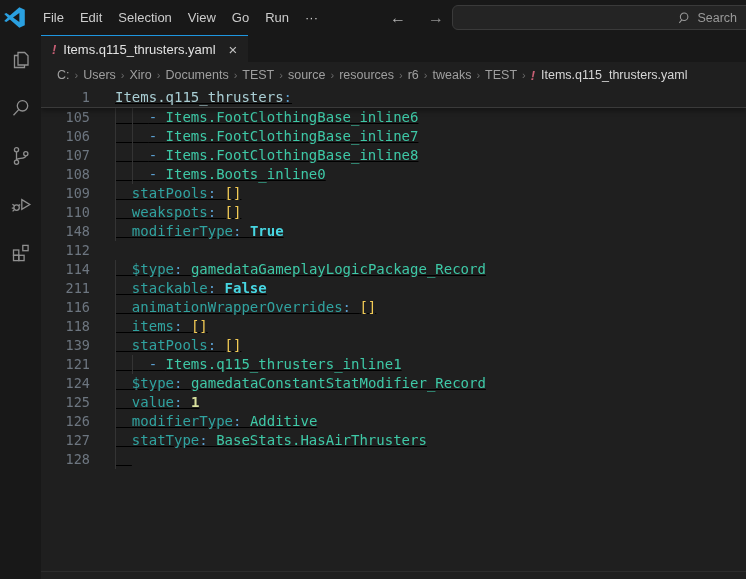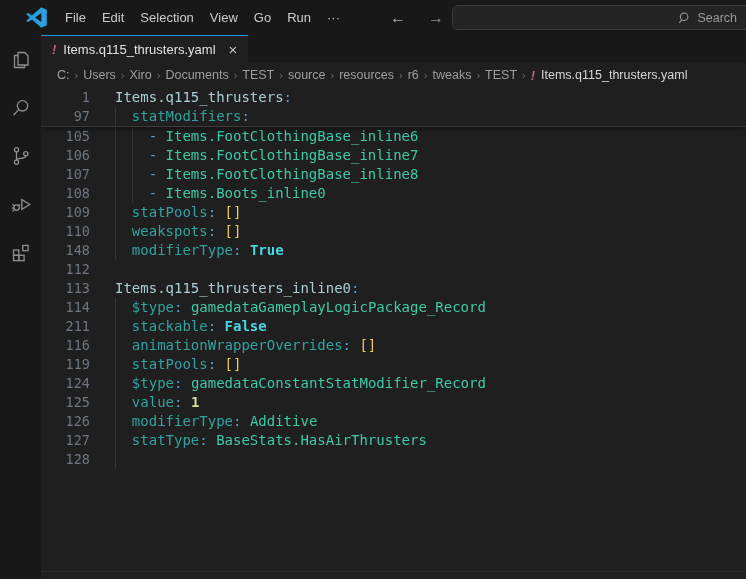--- a/index.html
+++ b/index.html
@@ -6,21 +6,21 @@
   html,body { background:#111; }
   #app {
     position:relative; width:746px; height:579px; overflow:hidden;
     background:var(--pal-editor-bg,#1f1f1f);
     font-family:"Liberation Sans", sans-serif;
     -webkit-font-smoothing:antialiased;
   }
   
   .titlebar {
     position:relative; height:35px; background:var(--pal-titlebar-bg,#181818);
-    display:flex; align-items:center; padding-left:26px; overflow:hidden;
+    display:flex; align-items:center; padding-left:4px; overflow:hidden;
   }
   .logo { width:21px; height:21px; margin-right:10px; display:flex; align-items:center; }
   .menus { display:flex; align-items:center; }
   .menu-item {
     color:var(--pal-menu-fg,#cccccc); font-size:13px; padding:3px 8px; border-radius:5px;
     cursor:default; white-space:nowrap;
   }
   .navarrows { position:absolute; left:390px; top:0; height:35px; display:flex; align-items:center; gap:22px; }
   .arrow { color:#b0b0b0; font-size:16px; line-height:1; }
   .arrow.dim { color:#8f8f8f; }
@@ -62,21 +62,21 @@
     flex:1; position:relative; overflow:hidden;
     font-family:"DejaVu Sans Mono", monospace; font-size:14px; line-height:19px;
   }
   .editor::after { content:""; position:absolute; left:0; right:0; bottom:7px; height:1px; background:#2c2c2c; }
   .sticky { border-bottom:1px solid #3a3a3a; box-shadow:0 3px 5px rgba(0,0,0,.35); position:relative; z-index:2; background:var(--pal-editor-bg,#1f1f1f); }
   .code-line { display:flex; height:19px; }
   .gutter {
     width:49px; flex:none; text-align:right; color:var(--pal-line-number,#6d7680);
     font-size:13.5px; user-select:none;
   }
-  .code-text { position:relative; white-space:pre; padding-left:25px; flex:1; }
+  .code-text { position:relative; white-space:pre; padding-left:25px; flex:1;text-decoration:underline; }
   .guide { position:absolute; top:0; bottom:0; width:1px; background:var(--pal-guide,#343434); }
   .tok-kt { color:var(--pal-tok-keytop,#a9ced4); }
   .tok-k  { color:var(--pal-tok-key,#30a3a0); }
   .tok-v  { color:var(--pal-tok-val,#3ec9a7); }
   .tok-b  { color:var(--pal-tok-bool,#47d6e2); font-weight:700; }
   .tok-n  { color:var(--pal-tok-num,#d8df9d); font-weight:700; }
   .tok-br { color:var(--pal-tok-br,#f2cb55); }
   .tok-p  { color:var(--pal-tok-pun,#5b9fd0); }
 </style>
 </head>
@@ -189,24 +189,20 @@
         <span class="mod">!</span>
         <span class="bc-file">Items.q115_thrusters.yaml</span>
       </div>
 
       <div class="editor">
         <div class="sticky" id="sticky">
             <div class="code-line">
               <span class="gutter">1</span>
               <span class="code-text"><span class="tok-kt">Items.q115_thrusters</span><span class="tok-p">:</span></span>
             </div>
-            <div class="code-line">
-              <span class="gutter">97</span>
-              <span class="code-text"><i class="guide" style="left: calc(0ch + 25px);"></i><span class="tok-w">  </span><span class="tok-k">statModifiers</span><span class="tok-p">:</span></span>
-            </div>
           </div>
         <div class="lines" id="lines">
             <div class="code-line">
               <span class="gutter">105</span>
               <span class="code-text"><i class="guide" style="left: calc(0ch + 25px);"></i><i class="guide" style="left: calc(2ch + 25px);"></i><span class="tok-w">    </span><span class="tok-p">- </span><span class="tok-v">Items.FootClothingBase_inline6</span></span>
             </div>
             <div class="code-line">
               <span class="gutter">106</span>
               <span class="code-text"><i class="guide" style="left: calc(0ch + 25px);"></i><i class="guide" style="left: calc(2ch + 25px);"></i><span class="tok-w">    </span><span class="tok-p">- </span><span class="tok-v">Items.FootClothingBase_inline7</span></span>
             </div>
@@ -228,38 +224,42 @@
             </div>
             <div class="code-line">
               <span class="gutter">148</span>
               <span class="code-text"><i class="guide" style="left: calc(0ch + 25px);"></i><span class="tok-w">  </span><span class="tok-k">modifierType</span><span class="tok-p">: </span><span class="tok-b">True</span></span>
             </div>
             <div class="code-line">
               <span class="gutter">112</span>
               <span class="code-text"></span>
             </div>
             <div class="code-line">
-              <span class="gutter">113</span>
-              <span class="code-text"><span class="tok-kt">Items.q115_thrusters_inline0</span><span class="tok-p">:</span></span>
-            </div>
-            <div class="code-line">
               <span class="gutter">114</span>
               <span class="code-text"><i class="guide" style="left: calc(0ch + 25px);"></i><span class="tok-w">  </span><span class="tok-k">$type</span><span class="tok-p">: </span><span class="tok-v">gamedataGameplayLogicPackage_Record</span></span>
             </div>
             <div class="code-line">
               <span class="gutter">211</span>
               <span class="code-text"><i class="guide" style="left: calc(0ch + 25px);"></i><span class="tok-w">  </span><span class="tok-k">stackable</span><span class="tok-p">: </span><span class="tok-b">False</span></span>
             </div>
             <div class="code-line">
               <span class="gutter">116</span>
               <span class="code-text"><i class="guide" style="left: calc(0ch + 25px);"></i><span class="tok-w">  </span><span class="tok-k">animationWrapperOverrides</span><span class="tok-p">: </span><span class="tok-br">[]</span></span>
             </div>
             <div class="code-line">
-              <span class="gutter">119</span>
+              <span class="gutter">118</span>
+              <span class="code-text"><i class="guide" style="left: calc(0ch + 25px);"></i><span class="tok-w">  </span><span class="tok-k">items</span><span class="tok-p">: </span><span class="tok-br">[]</span></span>
+            </div>
+            <div class="code-line">
+              <span class="gutter">139</span>
               <span class="code-text"><i class="guide" style="left: calc(0ch + 25px);"></i><span class="tok-w">  </span><span class="tok-k">statPools</span><span class="tok-p">: </span><span class="tok-br">[]</span></span>
+            </div>
+            <div class="code-line">
+              <span class="gutter">121</span>
+              <span class="code-text"><i class="guide" style="left: calc(0ch + 25px);"></i><i class="guide" style="left: calc(2ch + 25px);"></i><span class="tok-w">    </span><span class="tok-p">- </span><span class="tok-v">Items.q115_thrusters_inline1</span></span>
             </div>
             <div class="code-line">
               <span class="gutter">124</span>
               <span class="code-text"><i class="guide" style="left: calc(0ch + 25px);"></i><span class="tok-w">  </span><span class="tok-k">$type</span><span class="tok-p">: </span><span class="tok-v">gamedataConstantStatModifier_Record</span></span>
             </div>
             <div class="code-line">
               <span class="gutter">125</span>
               <span class="code-text"><i class="guide" style="left: calc(0ch + 25px);"></i><span class="tok-w">  </span><span class="tok-k">value</span><span class="tok-p">: </span><span class="tok-n">1</span></span>
             </div>
             <div class="code-line">

